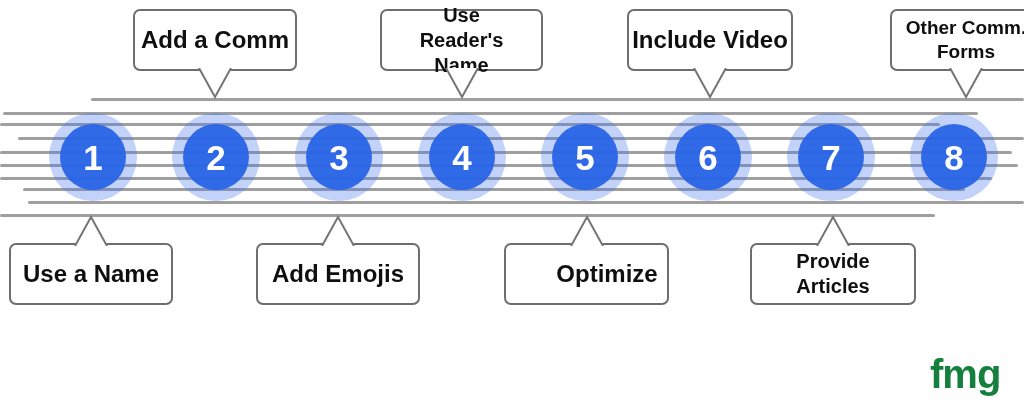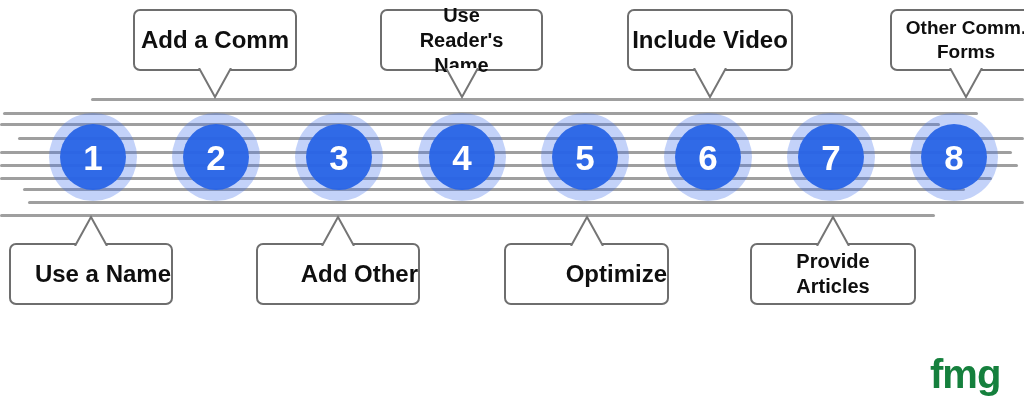--- a/index.html
+++ b/index.html
@@ -35,21 +35,21 @@
   .callout{
     position:absolute;height:62px;
     background:#ffffff;
     border:2px solid #6e6e6e;border-radius:7px;
     display:flex;align-items:center;justify-content:center;
     text-align:center;
     z-index:4;
     box-sizing:border-box;
   }
   .callout.toprow{top:9px;}
-  .callout.bottomrow{top:243px;justify-content:flex-end;}
+  .callout.bottomrow{top:243px;}
   .callout-label{
     font-size:24px;font-weight:700;color:#0f0f0f;line-height:1.25;
   }
   .callout.small .callout-label{font-size:20px;}
   .callout.xsmall .callout-label{font-size:19px;}
   .ptr{
     position:absolute;left:50%;transform:translateX(-50%);
     z-index:3;
   }
   .ptr.down{bottom:-30px;}
@@ -153,21 +153,21 @@
 
   <div class="callout bottomrow" style="left:9px;width:164px;">
     <span class="callout-label">Use a Name</span>
     <svg class="ptr up" width="36" height="31" viewBox="0 0 36 31">
       <polygon points="2,31 18,2 34,31" fill="#ffffff"></polygon>
       <path d="M2,31 L18,2 L34,31" fill="none" stroke="#757575" stroke-width="2"></path>
     </svg>
   </div>
 
   <div class="callout bottomrow" style="left:256px;width:164px;">
-    <span class="callout-label">Add Other</span>
+    <span class="callout-label">Add Emojis</span>
     <svg class="ptr up" width="36" height="31" viewBox="0 0 36 31">
       <polygon points="2,31 18,2 34,31" fill="#ffffff"></polygon>
       <path d="M2,31 L18,2 L34,31" fill="none" stroke="#757575" stroke-width="2"></path>
     </svg>
   </div>
 
   <div class="callout bottomrow" style="left:504px;width:165px;padding-left:41px;">
     <span class="callout-label">Optimize</span>
     <svg class="ptr up" width="36" height="31" viewBox="0 0 36 31">
       <polygon points="2,31 18,2 34,31" fill="#ffffff"></polygon>

